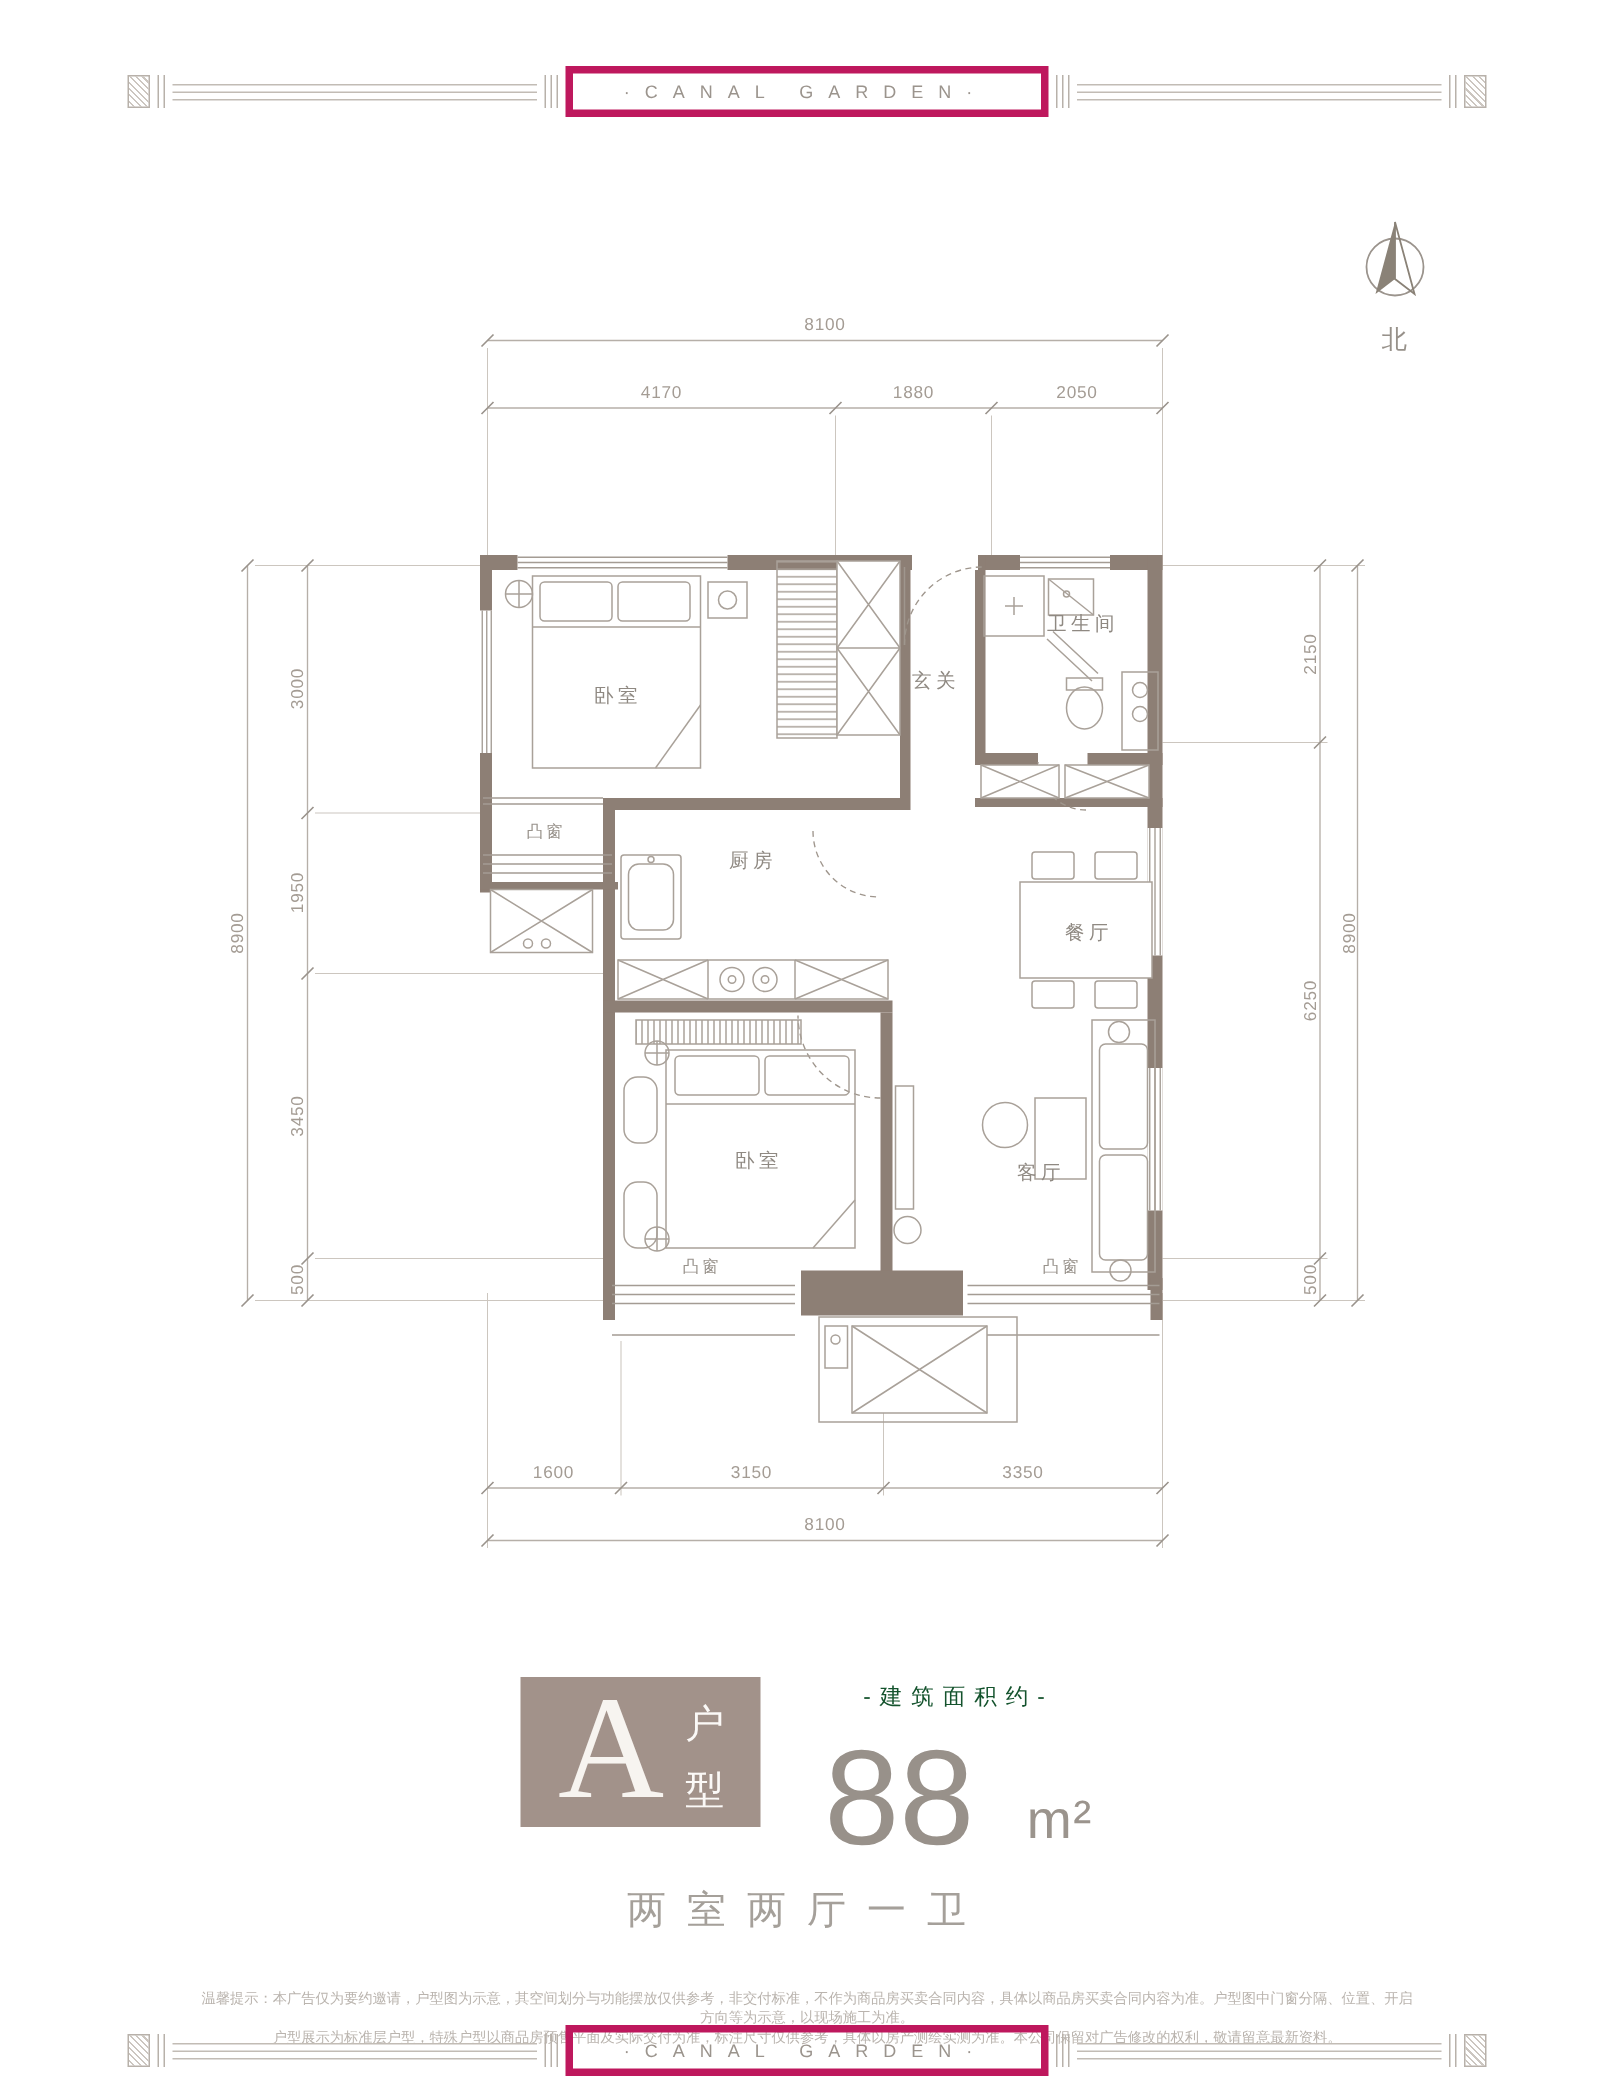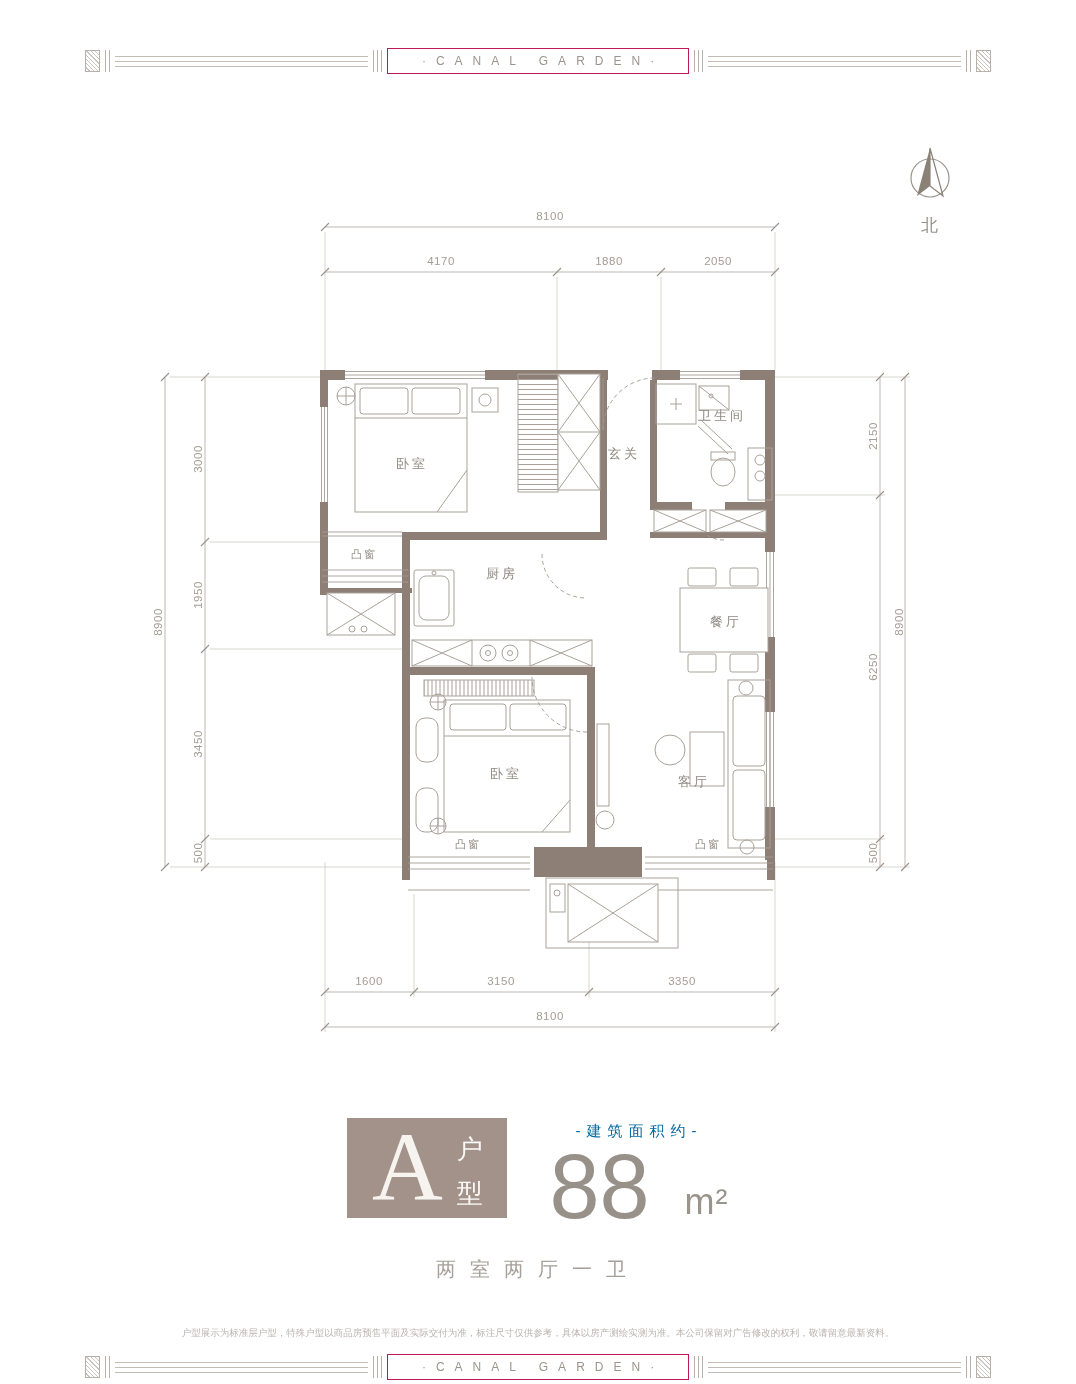--- a/index.html
+++ b/index.html
@@ -10,44 +10,44 @@
   
   .banner{position:absolute;left:85px;right:85px;height:30px;display:flex;align-items:center;gap:5px;}
   .banner-top{top:46px;}
   .banner-bottom{top:1352px;}
   .endcap{width:13px;height:20px;border:1px solid #b8b1aa;
     background:repeating-linear-gradient(45deg,transparent 0 2px,#ccc6c0 2px 3px);}
   .vbars{display:flex;gap:3px;align-items:center;}
   .vbar{width:1px;height:22px;background:#b8b1aa;}
   .hlines{flex:1;height:11px;display:flex;flex-direction:column;justify-content:space-between;}
   .hlines i{display:block;height:1px;background:#c2bcb5;}
-  .banner-text{border:1px solid #be185d;padding:5px 24px 5px 34px;font-size:12px;letter-spacing:10px;
+  .banner-text{border:5px solid #be185d;padding:5px 36px 5px 34px;font-size:12px;letter-spacing:10px;
     color:#9b948d;white-space:nowrap;}
   
   .compass{position:absolute;left:893px;top:146px;width:74px;text-align:center;}
   .compass .north{font-size:17px;color:#97918a;margin-top:2px;letter-spacing:1px;}
   
   .plan-wrap{position:absolute;left:150px;top:202px;width:790px;height:860px;}
   .plan-wrap svg{display:block;}
   text.dim{font-size:11.5px;fill:#a49c94;letter-spacing:.5px;}
   text.room{font-size:13px;fill:#8f8982;letter-spacing:3px;}
   text.room-sm{font-size:11px;fill:#98928b;letter-spacing:2px;}
   
   .badge-row{position:absolute;top:1118px;left:0;width:100%;display:flex;justify-content:center;
     align-items:flex-start;gap:42px;}
   .unit-badge{width:160px;height:100px;background:#a2928a;display:flex;align-items:center;
     justify-content:center;gap:14px;}
   .unit-letter{font-family:"Liberation Serif", serif;font-size:98px;line-height:96px;color:#f7f4f0;
     margin-top:-4px;}
   .unit-type{display:flex;flex-direction:column;gap:9px;font-size:26px;color:#fbf9f7;margin-top:6px;}
   .area-block{padding-top:4px;text-align:center;}
-  .area-label{font-size:15px;letter-spacing:6px;color:#0369a1;margin-bottom:4px;}
+  .area-label{font-size:15px;letter-spacing:6px;color:#14532d;margin-bottom:16px;}
   .area-value{font-size:90px;line-height:0.95;color:#98918a;}
   .area-unit{font-size:36px;color:#9b948d;position:relative;bottom:4px;letter-spacing:1px;margin-left:35px;}
-  .layout-text{position:absolute;top:1256px;left:0;width:100%;text-align:center;font-size:20px;
+  .layout-text{position:absolute;top:1256px;left:0;width:100%;text-align:center;font-size:26px;
     letter-spacing:14px;color:#a5a09a;}
   
   .disclaimer{position:absolute;top:1326px;left:130px;right:130px;text-align:center;
     font-size:9.5px;line-height:13px;color:#bab4ae;}
 </style>
 </head>
 <body>
 
 <div class="banner banner-top">
   <span class="endcap"></span>
@@ -341,20 +341,21 @@
   </div>
   <div class="area-block">
     <div class="area-label">-建筑面积约-</div>
     <div class="area-value"><span>88</span><span class="area-unit">m²</span></div>
   </div>
 </div>
 
 <div class="layout-text">两室两厅一卫</div>
 
 <div class="disclaimer">
+  <div>温馨提示：本广告仅为要约邀请，户型图为示意，其空间划分与功能摆放仅供参考，非交付标准，不作为商品房买卖合同内容，具体以商品房买卖合同内容为准。户型图中门窗分隔、位置、开启方向等为示意，以现场施工为准。</div>
   <div>户型展示为标准层户型，特殊户型以商品房预售平面及实际交付为准，标注尺寸仅供参考，具体以房产测绘实测为准。本公司保留对广告修改的权利，敬请留意最新资料。</div>
 </div>
 
 <div class="banner banner-bottom">
   <span class="endcap"></span>
   <span class="vbars">
       <span class="vbar"></span>
       <span class="vbar"></span>
     </span>
   <span class="hlines">

